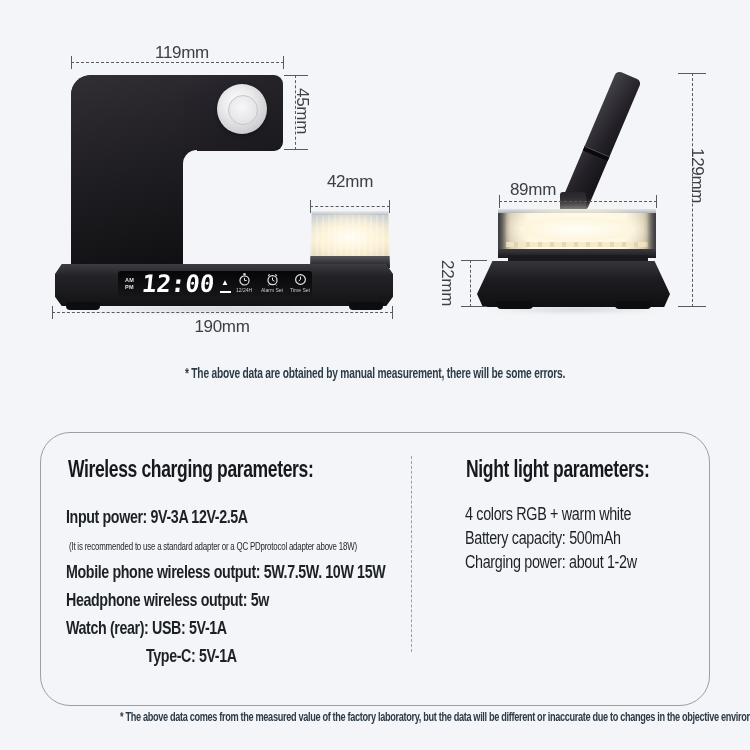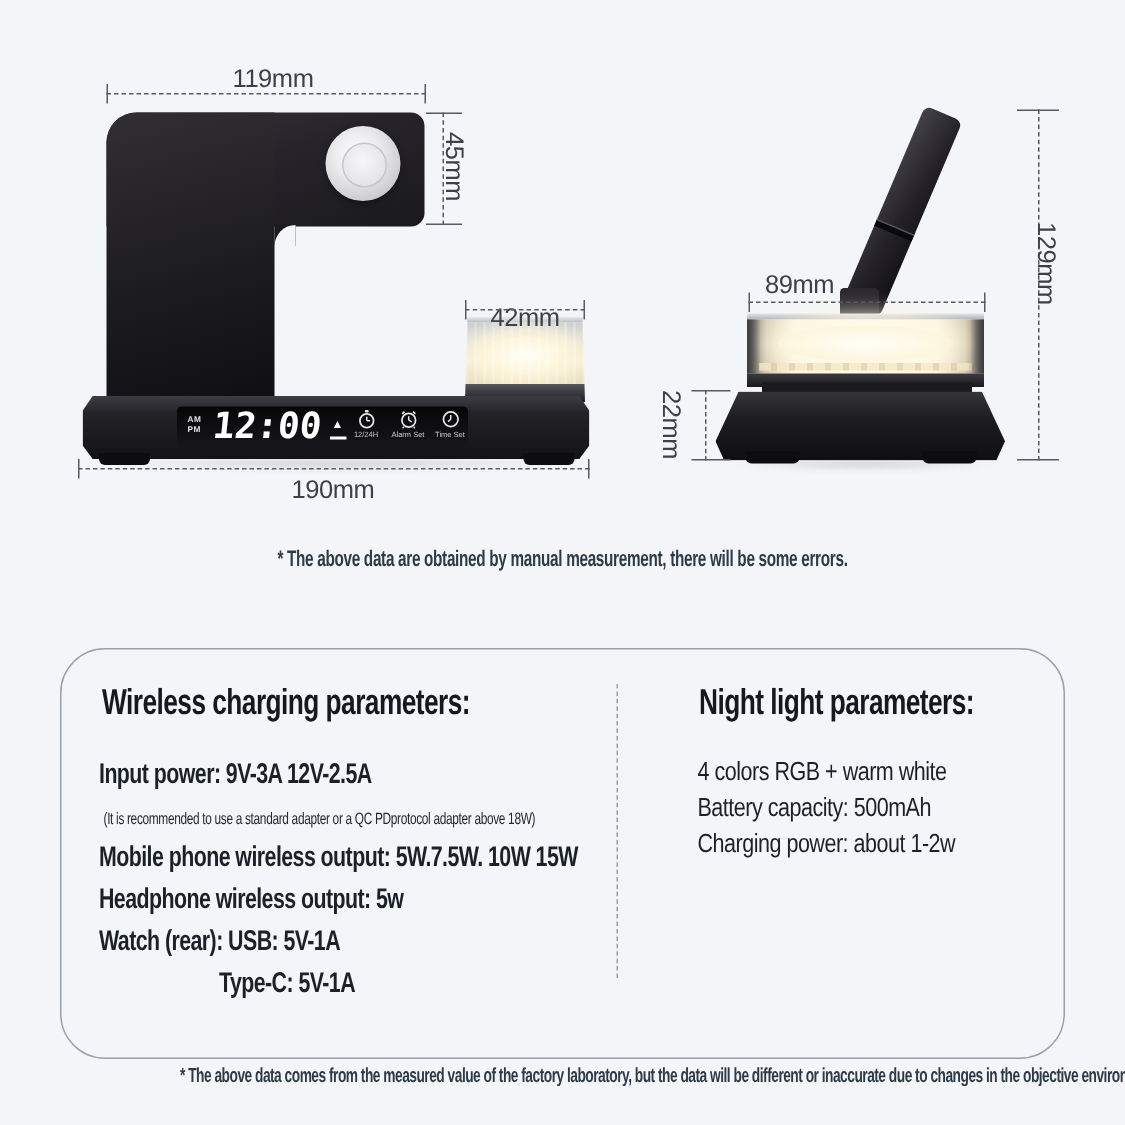--- a/index.html
+++ b/index.html
@@ -170,21 +170,21 @@
   <div class="abs dim-label" style="left:147px;top:43px;width:70px;">119mm</div>
   <div class="abs ln-h" style="left:71px;top:62px;width:213px;"></div>
   <div class="abs tk-v" style="left:71px;top:56px;height:13px;"></div>
   <div class="abs tk-v" style="left:283px;top:56px;height:13px;"></div>
 
   <div class="abs ln-v" style="left:295px;top:75px;height:75px;"></div>
   <div class="abs tk-h" style="left:284px;top:75px;width:24px;"></div>
   <div class="abs tk-h" style="left:284px;top:149px;width:24px;"></div>
   <div class="abs dim-label rot" style="left:281px;top:103px;width:46px;height:16px;">45mm</div>
 
-  <div class="abs dim-label" style="left:320px;top:202px;width:60px;">42mm</div>
+  <div class="abs dim-label" style="left:320px;top:172px;width:60px;">42mm</div>
   <div class="abs ln-h" style="left:310px;top:206px;width:80px;"></div>
   <div class="abs tk-v" style="left:310px;top:200px;height:13px;"></div>
   <div class="abs tk-v" style="left:389px;top:200px;height:13px;"></div>
 
   <div class="abs ln-h" style="left:52px;top:312px;width:341px;"></div>
   <div class="abs tk-v" style="left:52px;top:306px;height:13px;"></div>
   <div class="abs tk-v" style="left:392px;top:306px;height:13px;"></div>
   <div class="abs dim-label" style="left:187px;top:317px;width:70px;">190mm</div>
 
   <div class="abs shadow-s"></div>

